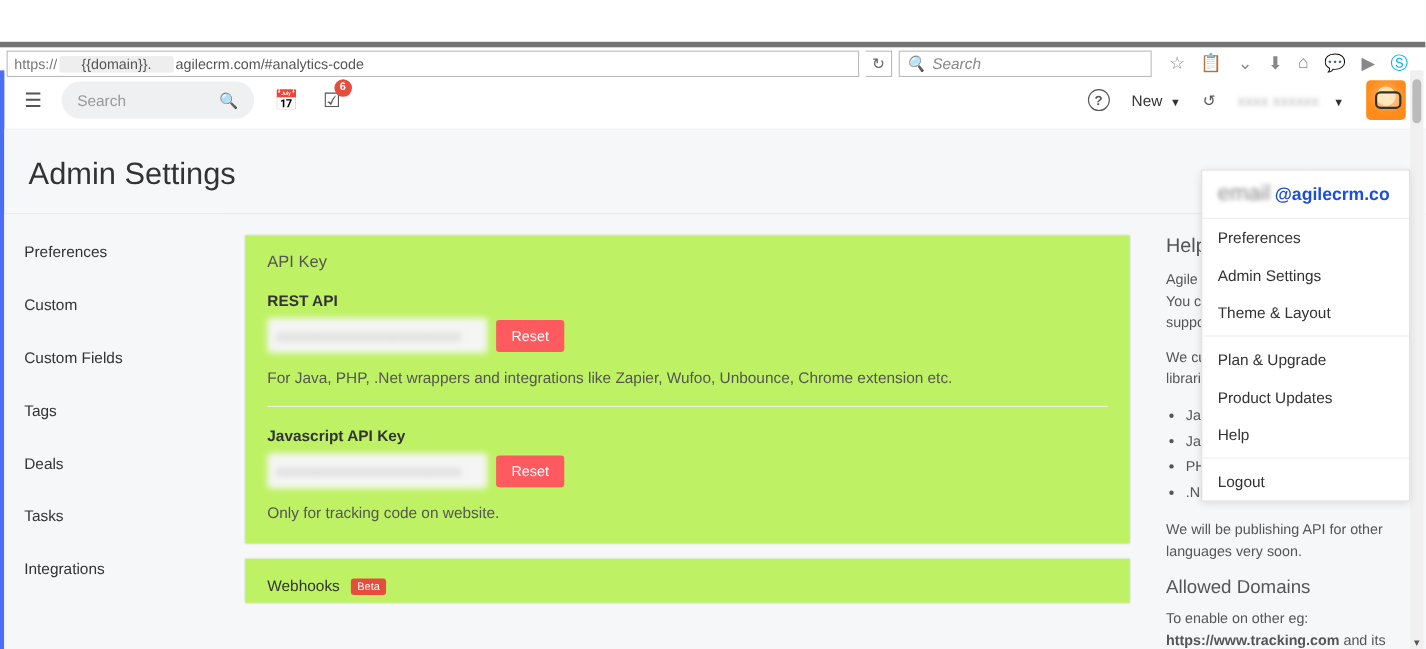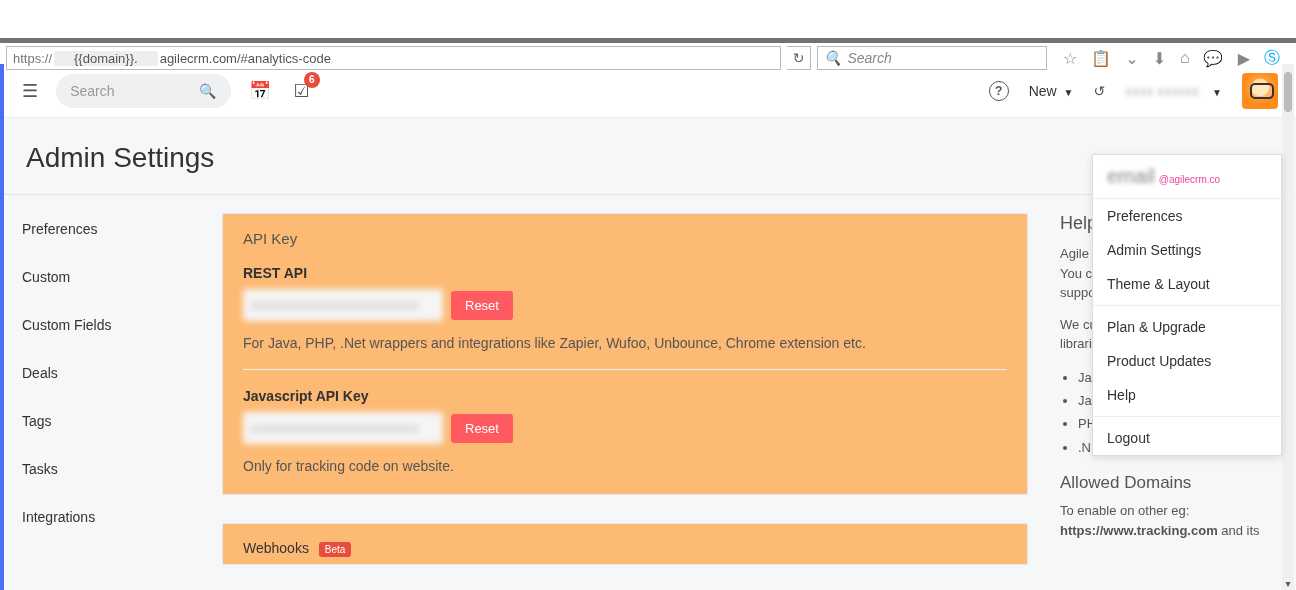--- a/index.html
+++ b/index.html
@@ -90,21 +90,21 @@
   border-bottom:1px solid #e5e5e5;
 }
 .left-col { width: 200px; background:#f5f7f8; }
 .sidebar { padding-top: 10px; }
 .sidebar-item {
   padding: 16px 18px; color:#333; font-size:14px; cursor:pointer;
 }
 
 .main-col { flex:1; padding: 18px; }
 .card {
-  background:#fdba74; border:1px solid #e5e7ea; border-radius:2px; padding: 16px 20px; margin-bottom: 28px;
+  background:#bef264; border:1px solid #e5e7ea; border-radius:2px; padding: 16px 20px; margin-bottom: 12px;
 }
 .card-title { font-size:15px; color:#555; margin-bottom: 18px; }
 .section-label { font-weight:bold; color:#333; margin-bottom: 8px; }
 .key-row { display:flex; align-items:center; gap:8px; margin-bottom: 10px; }
 .key-blur {
   background:#f5f5f5; border-radius:3px; height:32px; width:200px; filter: blur(3px);
   color:#bbb;display:flex;align-items:center;padding:0 8px;
 }
 .reset-btn {
   background:#ff5a5f; color:#fff; border:none; border-radius:3px; padding: 7px 14px; font-size:13px;cursor:pointer;
@@ -126,21 +126,21 @@
 .dropdown-menu {
   position:absolute; right:14px; top: 154px; width: 190px;
   background:#fff; border:1px solid #ddd; box-shadow: 0 2px 8px rgba(0,0,0,.12);
   z-index: 100;
 }
 .dropdown-header {
   padding: 10px 14px; font-size:20px; color:#333; border-bottom:1px solid #eee;
   display:flex;align-items:baseline;gap:4px;white-space:nowrap;overflow:hidden;
 }
 .email-blur { filter: blur(2px); color:#888; }
-.email-suffix { font-size:10px; color:#ec4899; font-weight:normal;}
+.email-suffix { font-size:16px; color:#1d4ed8; font-weight:bold;}
 .dropdown-item { padding: 9px 14px; color:#333; cursor:pointer; }
 .dropdown-sep { border-top:1px solid #eee; margin:4px 0; }
 
 .scroll-affordance {
   position:absolute; right:2px; top:64px; bottom:0; width:12px; background:#f0f0f0;
 }
 .scroll-thumb { position:absolute;right:2px;width:8px;background:#bbb;border-radius:4px;top:8px;height:40px; }
 .scroll-down { position:absolute;right:0;bottom:0;width:12px;height:12px;font-size:10px;color:#555;text-align:center; }
 </style>
 </head>
@@ -203,22 +203,22 @@
 
   <div class="admin-title">Admin Settings</div>
 
   <div class="page-content">
 
     <div class="left-col">
       <div class="sidebar">
         <div class="sidebar-item"><span>Preferences</span></div>
         <div class="sidebar-item"><span>Custom</span></div>
         <div class="sidebar-item"><span>Custom Fields</span></div>
+        <div class="sidebar-item"><span>Tags</span></div>
         <div class="sidebar-item"><span>Deals</span></div>
-        <div class="sidebar-item"><span>Tags</span></div>
         <div class="sidebar-item"><span>Tasks</span></div>
         <div class="sidebar-item"><span>Integrations</span></div>
       </div>
     </div>
 
     <div class="main-col">
       <div class="card">
         <div class="card-title">API Key</div>
 
         <div class="section-label">REST API</div>
@@ -255,20 +255,21 @@
         <span>libraries</span>
       </div>
       <ul class="help-list">
         <li><span>Java</span></li>
         <li><span>Java</span></li>
         <li><span>PHP</span></li>
         <li>
           <span>.NET - </span><a href="#">GitHub</a>
         </li>
       </ul>
+      <div class="help-text" style="margin-top:12px;">We will be publishing API for other languages very soon.</div>
       <div class="allowed-title">Allowed Domains</div>
       <div class="help-text">
         <span>To enable on other eg:</span><br>
         <b>https://www.tracking.com</b><span> and its</span>
       </div>
     </div>
 
   </div>
 </div>
 

